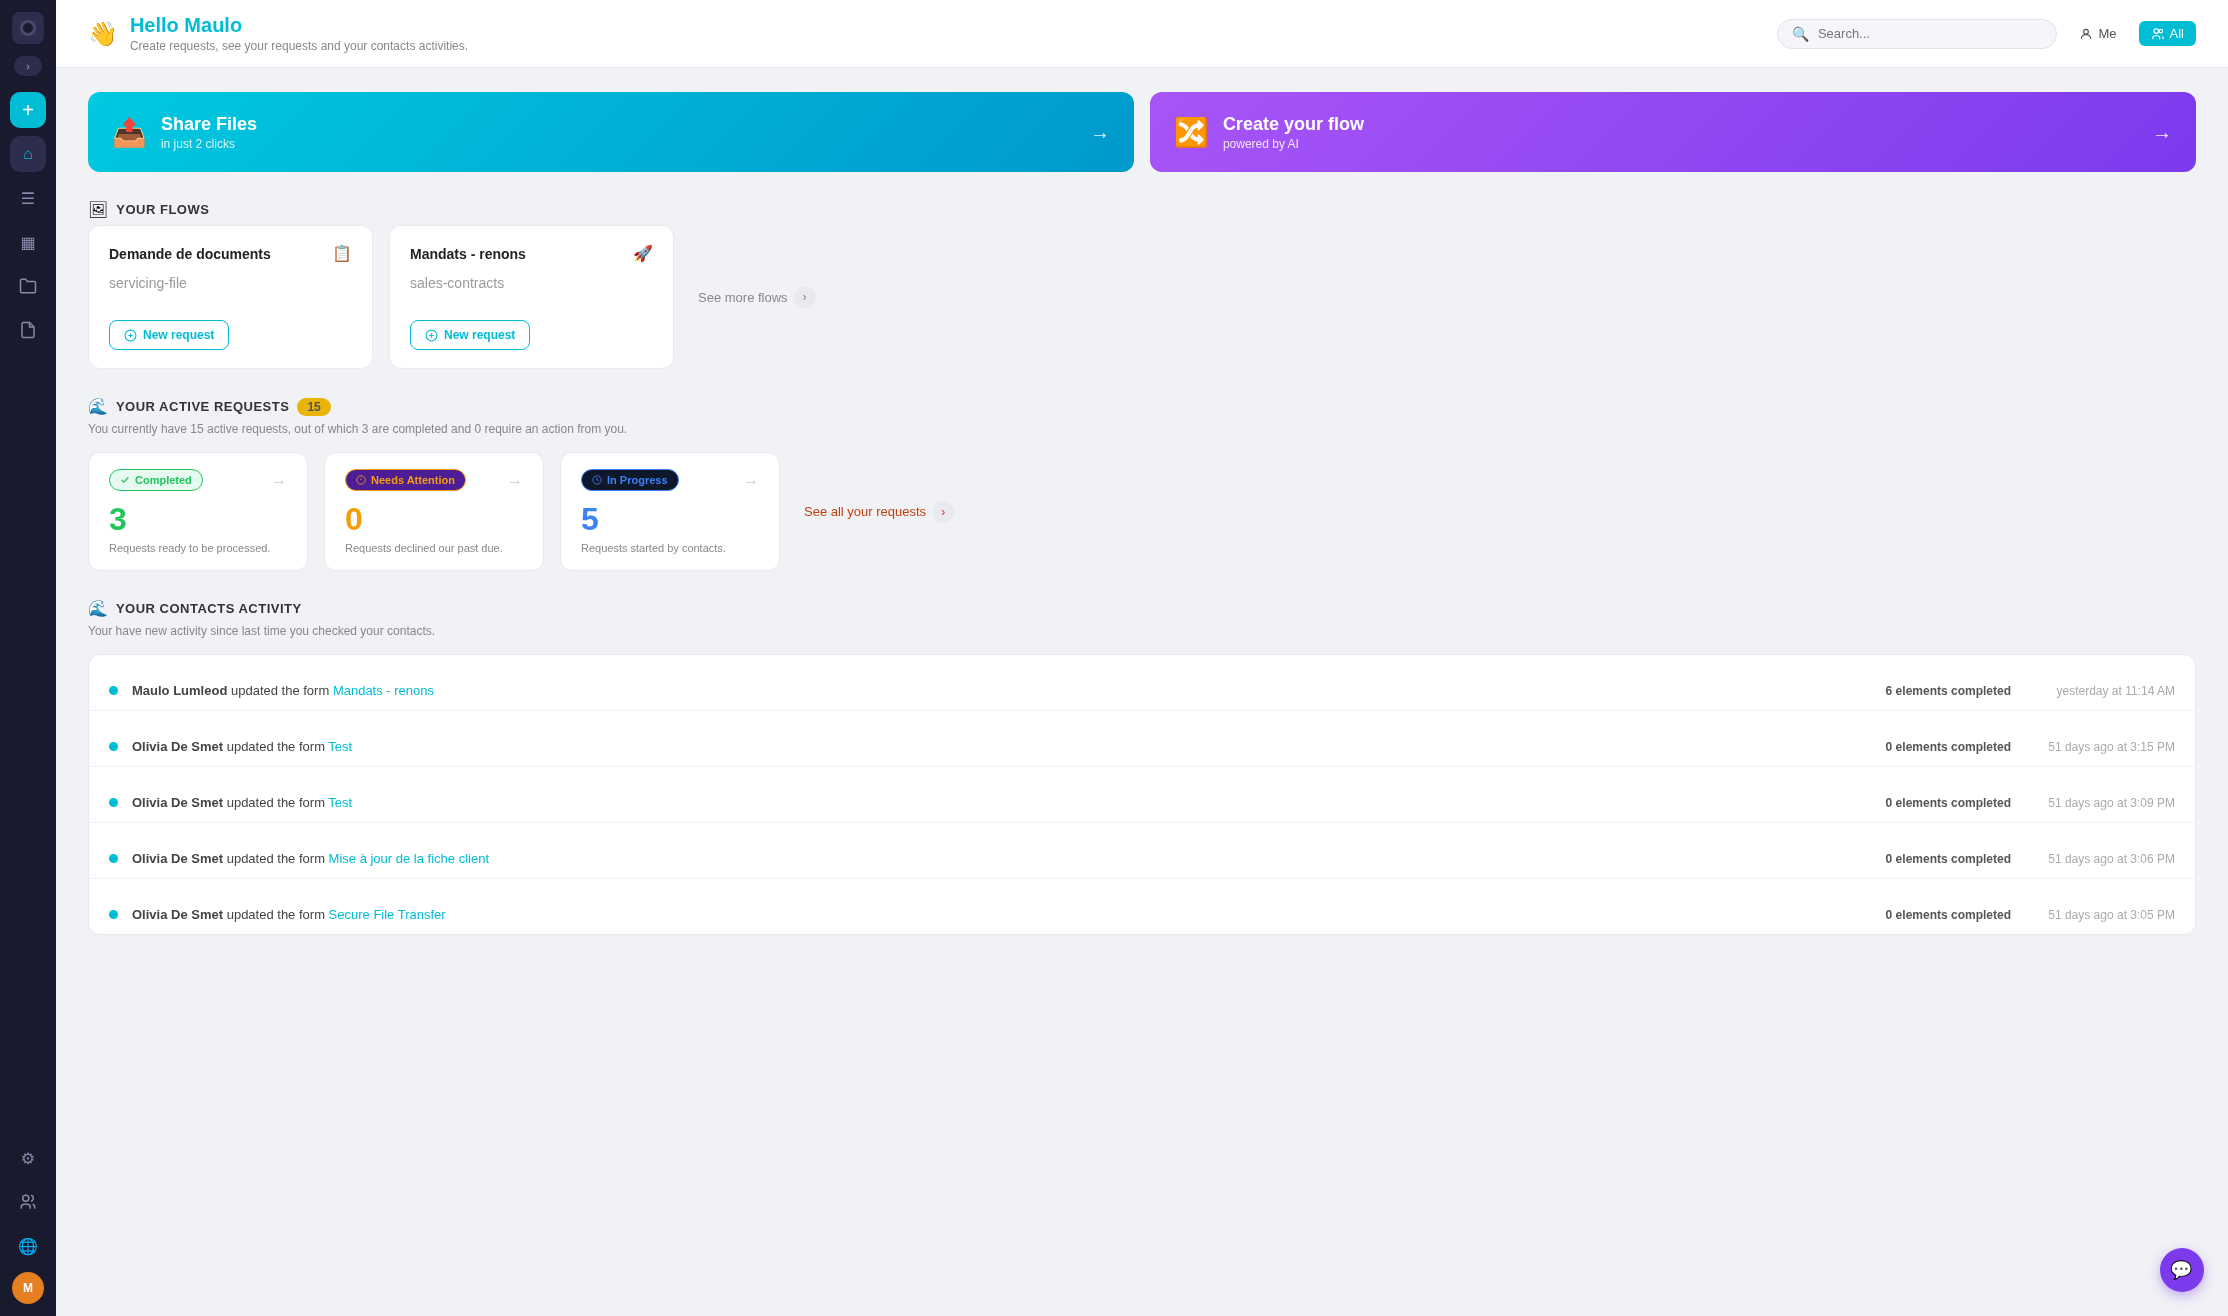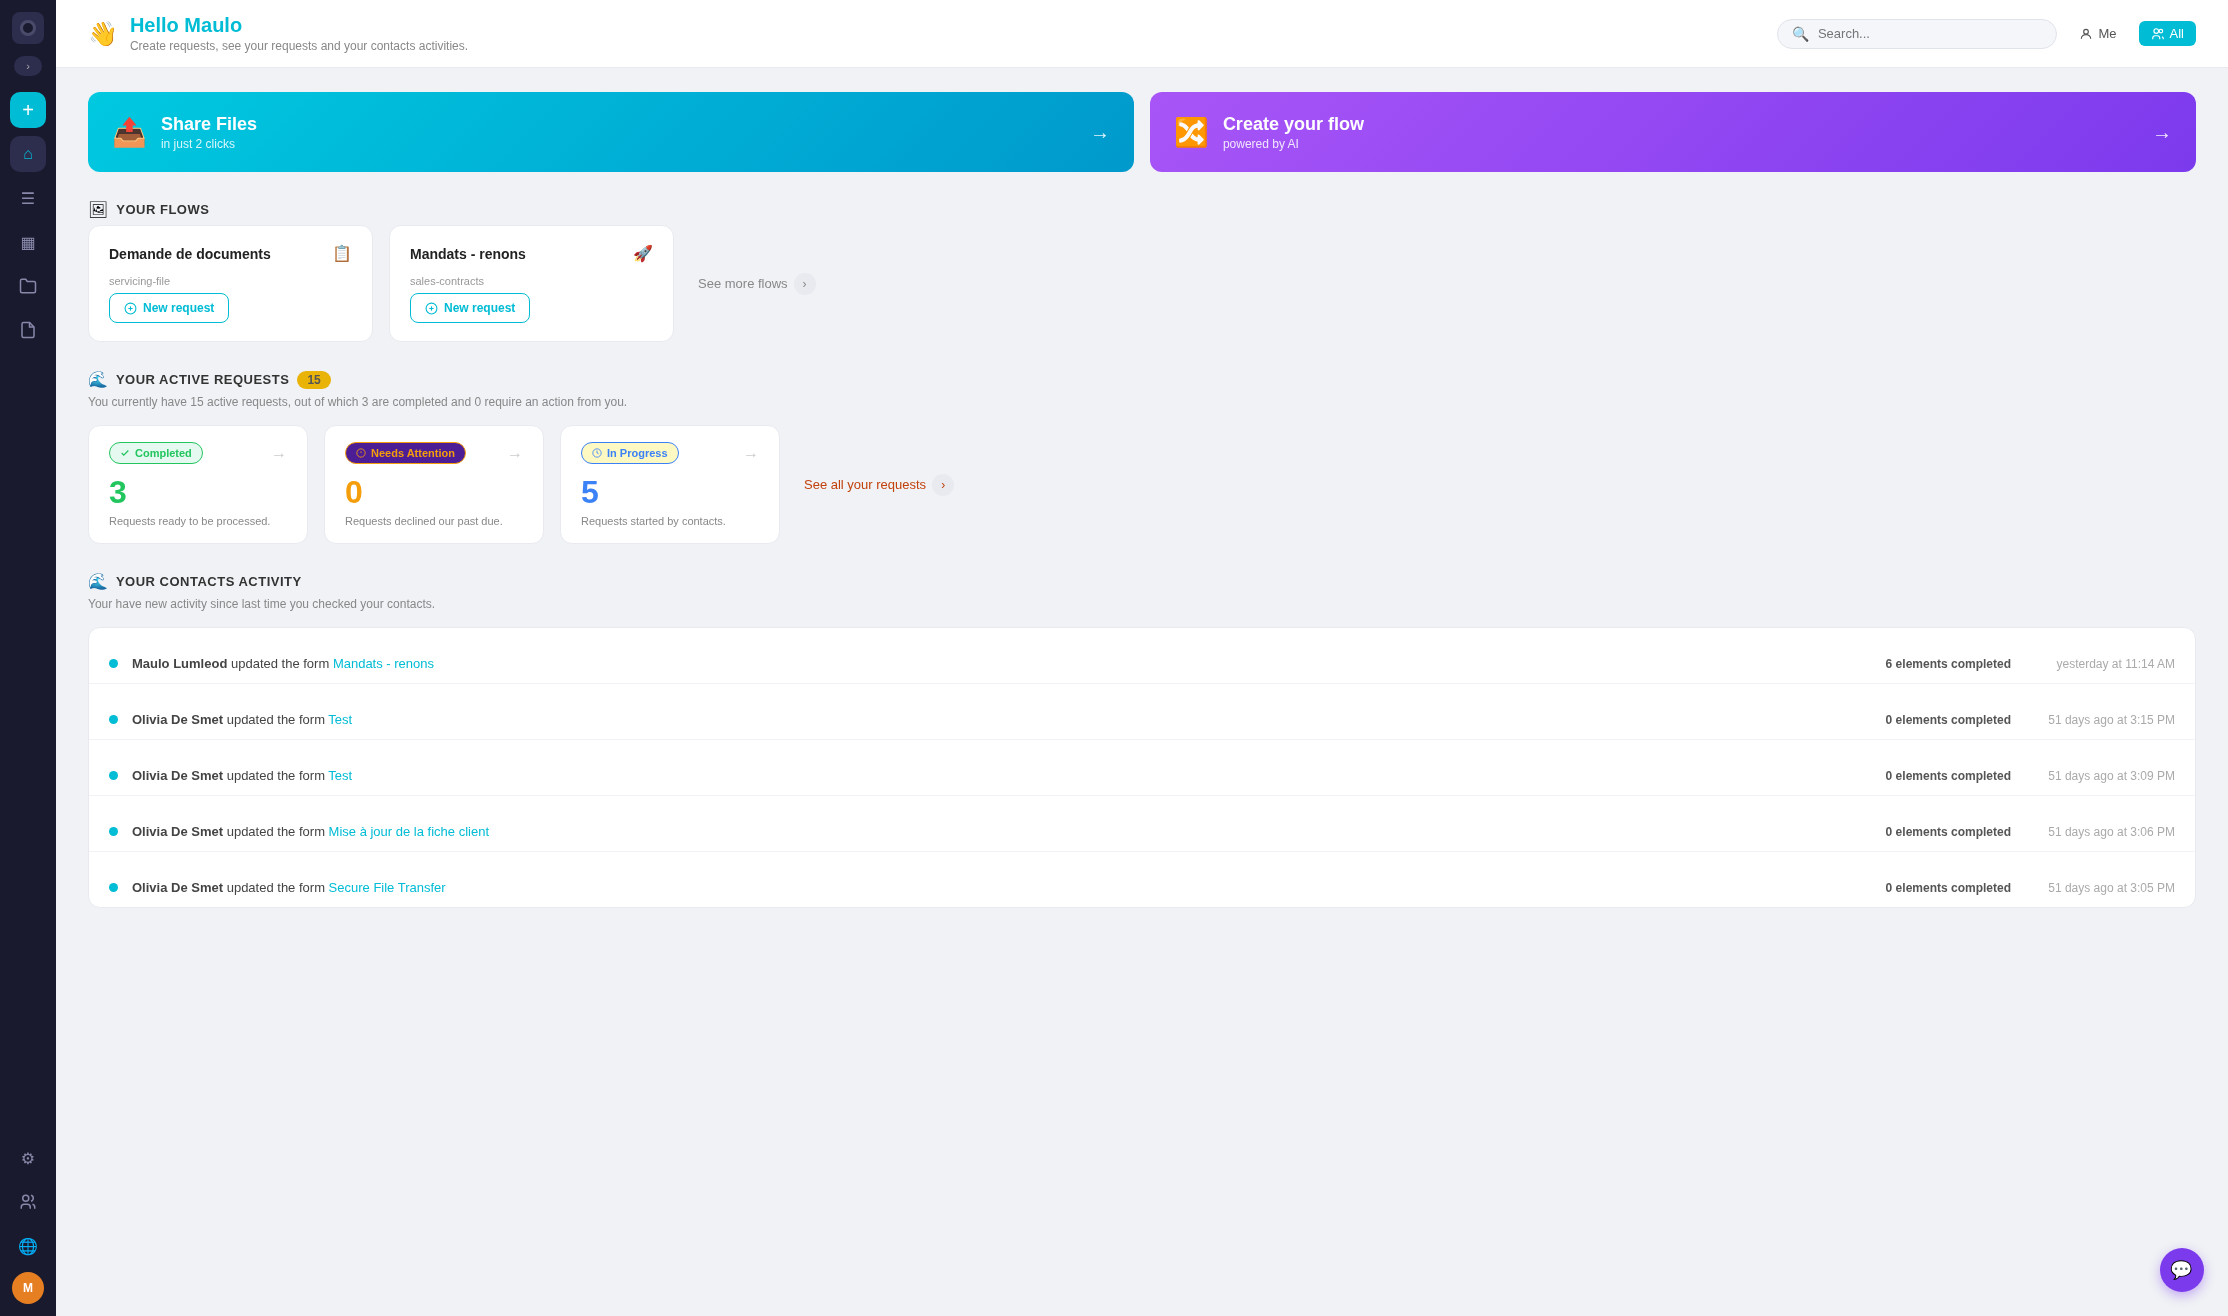--- a/index.html
+++ b/index.html
@@ -141,21 +141,21 @@
 
     
     .flows-row { display: flex; gap: 16px; align-items: flex-start; }
     .flow-card {
       flex: 1; background: white; border-radius: 12px;
       padding: 18px 20px; border: 1px solid #e8eaf0;
       max-width: 285px;
     }
     .flow-card-header { display: flex; align-items: center; justify-content: space-between; margin-bottom: 12px; }
     .flow-card-title { font-size: 14px; font-weight: 600; color: #222; }
-    .flow-card-tag { font-size: 11px; color: #999; margin-bottom: 6px; }
+    .flow-card-tag { font-size: 14px; color: #999; margin-bottom: 29px; }
     .see-more-flows {
       display: flex; align-items: center; gap: 6px;
       font-size: 13px; color: #888; cursor: pointer;
       margin-left: 8px; align-self: center;
     }
 
     
     .btn-new-request {
       display: flex; align-items: center; gap: 6px;
       border: 1.5px solid #00bcd4; color: #00bcd4;
@@ -178,21 +178,21 @@
       padding: 16px 20px; border: 1px solid #e8eaf0;
       max-width: 220px;
     }
     .stat-badge {
       display: inline-flex; align-items: center; gap: 5px;
       border-radius: 20px; padding: 4px 10px;
       font-size: 11px; font-weight: 600;
     }
     .stat-badge.completed { background: #e6f9f0; color: #22c55e; border: 1.5px solid #22c55e; }
     .stat-badge.attention { background: #4c1d95; color: #f59e0b; border: 1.5px solid #f59e0b; }
-    .stat-badge.progress { background: #fef9c3; color: #3b82f6; border: 1.5px solid #3b82f6; }
+    .stat-badge.progress { background: #0f172a; color: #3b82f6; border: 1.5px solid #3b82f6; }
     .stat-header { display: flex; align-items: center; justify-content: space-between; margin-bottom: 10px; }
     .stat-arrow { color: #ccc; font-size: 16px; cursor: pointer; }
     .stat-number { font-size: 32px; font-weight: 700; margin-bottom: 4px; }
     .stat-number.blue { color: #22c55e; }
     .stat-number.orange { color: #f59e0b; }
     .stat-number.cyan { color: #3b82f6; }
     .stat-desc { font-size: 11px; color: #888; }
     .see-all-requests {
       display: flex; align-items: center; gap: 6px;
       font-size: 13px; color: #c2410c; cursor: pointer;

